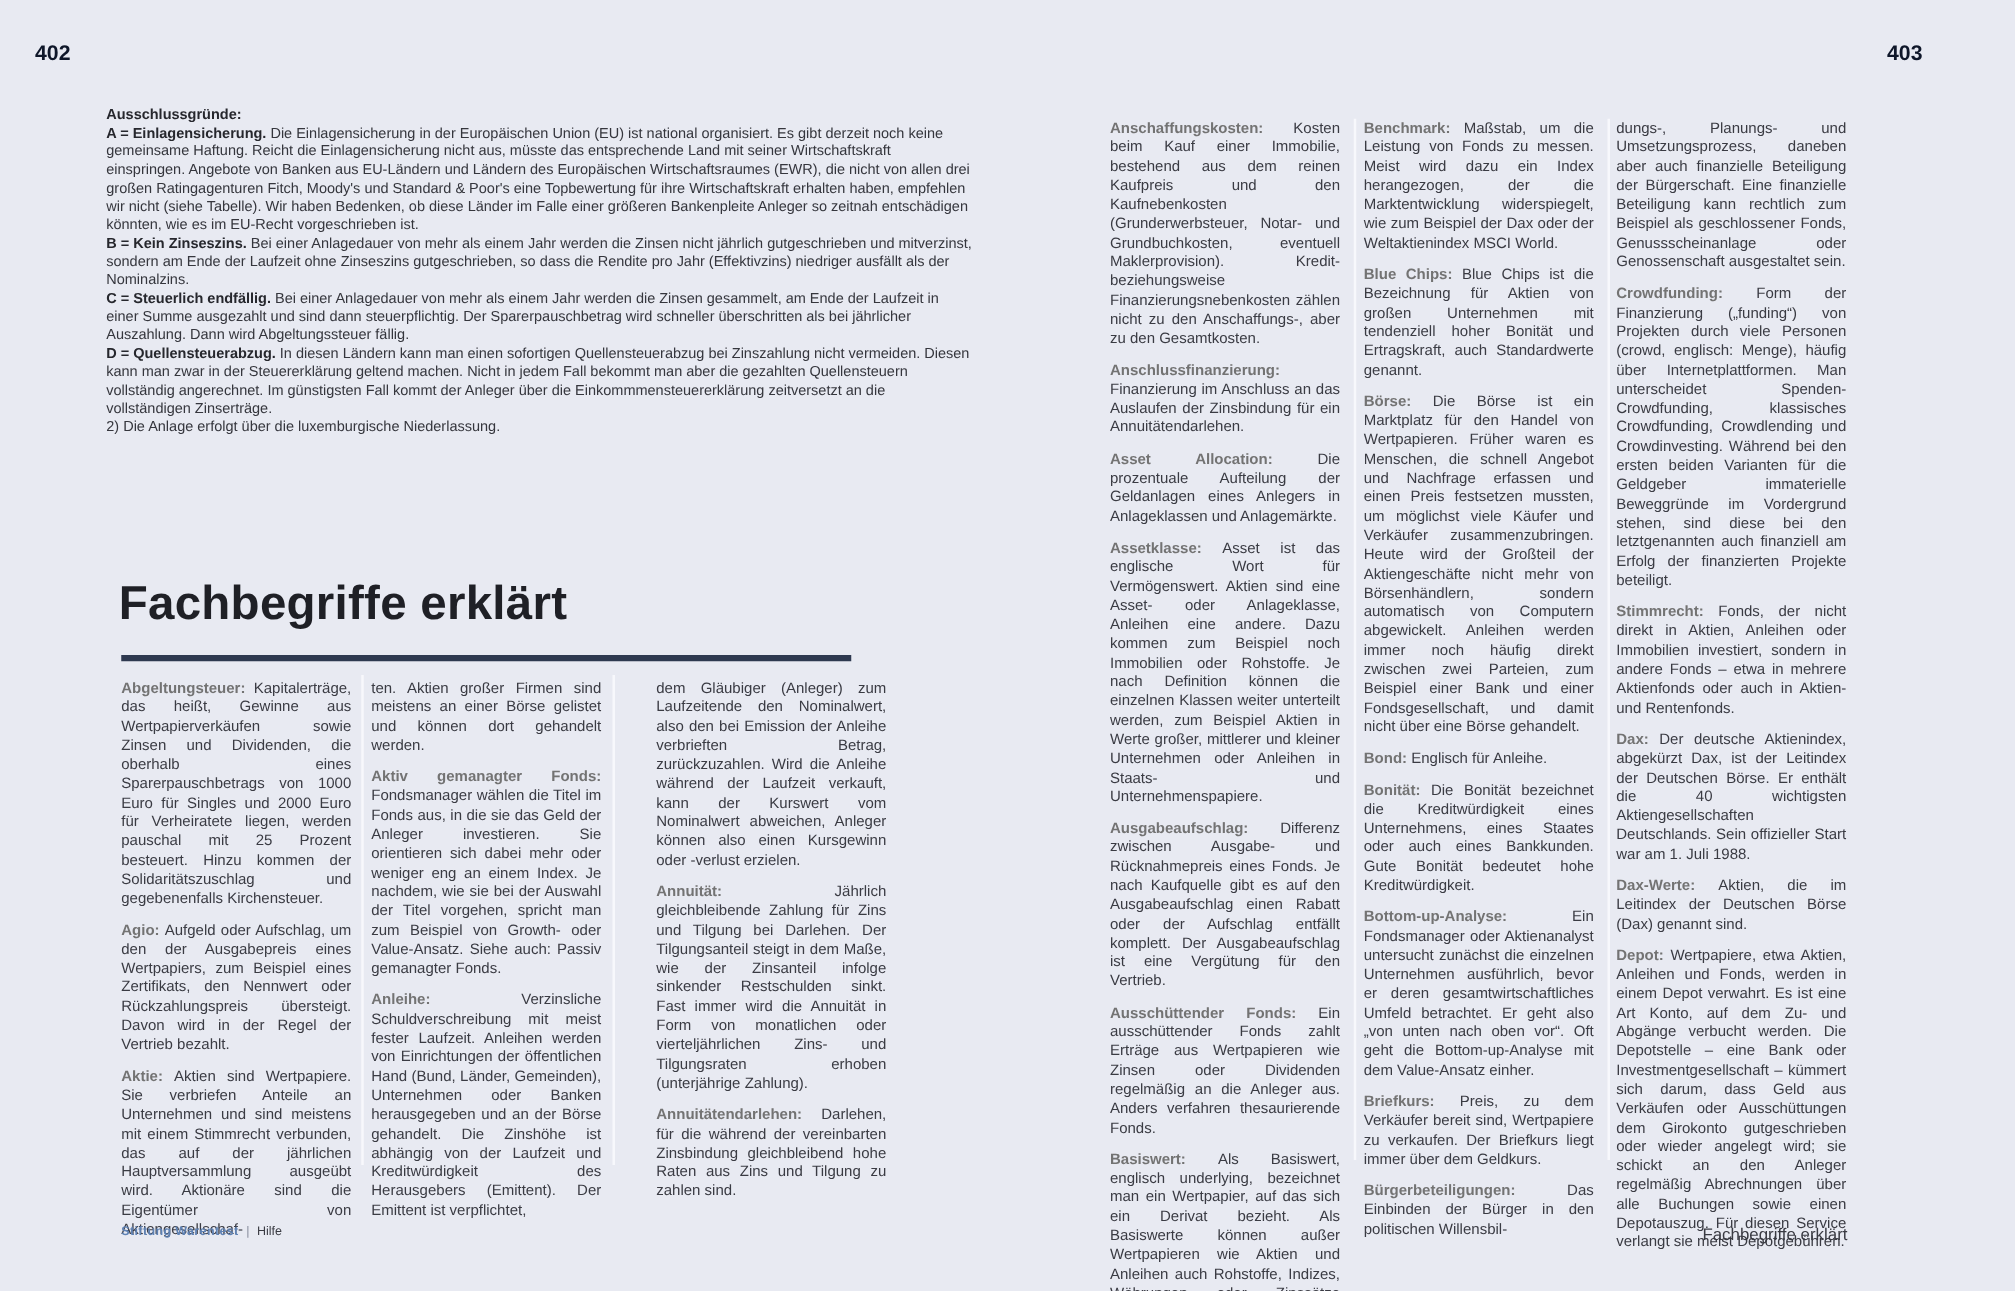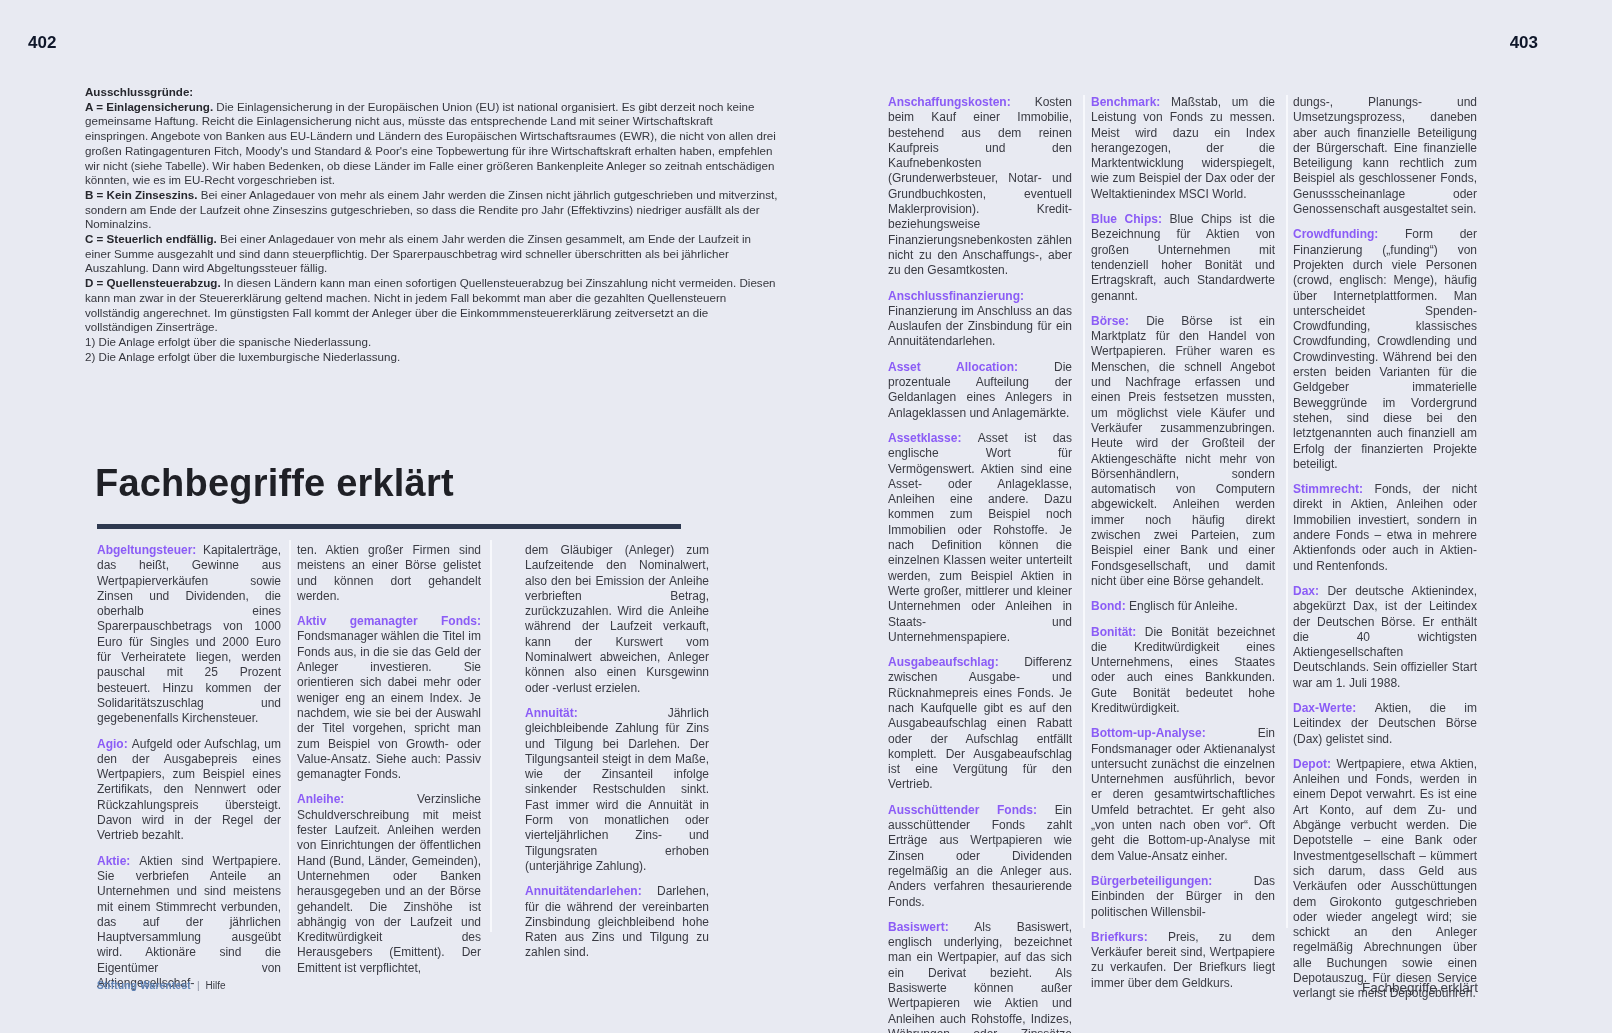--- a/index.html
+++ b/index.html
@@ -53,21 +53,21 @@
   .col {
     position: absolute;
     width: 184px;
     font-size: 12px;
     line-height: 15.3px;
     color: #3a3b43;
     text-align: justify;
     hyphens: auto;
   }
   .col p.entry { margin: 0 0 10px 0; }
-  .term { font-weight: bold; color: #8b5cf6; }
+  .term { font-weight: bold; color: #737373; }
 
   .lc1 { left: 97px;  top: 543px; }
   .lc2 { left: 297px; top: 543px; }
   .lc3 { left: 525px; top: 543px; }
   .rc1 { left: 888px;  top: 95px; }
   .rc2 { left: 1091px; top: 95px; }
   .rc3 { left: 1293px; top: 95px; }
 
   .vline { position: absolute; width: 2px; background: #f7f8fc; }
   .vl1 { left: 289px;  top: 540px; height: 392px; }
@@ -97,21 +97,20 @@
 
   <div class="pageno left">402</div>
   <div class="pageno right">403</div>
 
   <div class="exclusions">
       <p class="exclusion"><span class="lead">Ausschlussgründe: </span></p>
       <p class="exclusion"><span class="lead">A = Einlagensicherung. </span><span>Die Einlagensicherung in der Europäischen Union (EU) ist national organisiert. Es gibt derzeit noch keine gemeinsame Haftung. Reicht die Einlagensicherung nicht aus, müsste das entsprechende Land mit seiner Wirtschaftskraft einspringen. Angebote von Banken aus EU-Ländern und Ländern des Europäischen Wirtschaftsraumes (EWR), die nicht von allen drei großen Ratingagenturen Fitch, Moody's und Standard &amp; Poor's eine Topbewertung für ihre Wirtschaftskraft erhalten haben, empfehlen wir nicht (siehe Tabelle). Wir haben Bedenken, ob diese Länder im Falle einer größeren Bankenpleite Anleger so zeitnah entschädigen könnten, wie es im EU-Recht vorgeschrieben ist.</span></p>
       <p class="exclusion"><span class="lead">B = Kein Zinseszins. </span><span>Bei einer Anlagedauer von mehr als einem Jahr werden die Zinsen nicht jährlich gutgeschrieben und mitverzinst, sondern am Ende der Laufzeit ohne Zinseszins gutgeschrieben, so dass die Rendite pro Jahr (Effektivzins) niedriger ausfällt als der Nominalzins.</span></p>
       <p class="exclusion"><span class="lead">C = Steuerlich endfällig. </span><span>Bei einer Anlagedauer von mehr als einem Jahr werden die Zinsen gesammelt, am Ende der Laufzeit in einer Summe ausgezahlt und sind dann steuerpflichtig. Der Sparerpauschbetrag wird schneller überschritten als bei jährlicher Auszahlung. Dann wird Abgeltungssteuer fällig.</span></p>
       <p class="exclusion"><span class="lead">D = Quellensteuerabzug. </span><span>In diesen Ländern kann man einen sofortigen Quellensteuerabzug bei Zinszahlung nicht vermeiden. Diesen kann man zwar in der Steuererklärung geltend machen. Nicht in jedem Fall bekommt man aber die gezahlten Quellensteuern vollständig angerechnet. Im günstigsten Fall kommt der Anleger über die Einkommmensteuererklärung zeitversetzt an die vollständigen Zinserträge.</span></p>
-      <p class="exclusion"><span>1) Die Anlage erfolgt über die spanische Niederlassung.</span></p>
       <p class="exclusion"><span>2) Die Anlage erfolgt über die luxemburgische Niederlassung.</span></p>
     </div>
 
   <h1 class="heading">Fachbegriffe erklärt</h1>
   <div class="title-rule"></div>
 
   <div class="col lc1">
       <p class="entry"><span class="term">Abgeltungsteuer: </span><span>Kapitalerträge, das heißt, Gewinne aus Wertpapierverkäufen sowie Zinsen und Dividenden, die oberhalb eines Sparerpauschbetrags von 1000 Euro für Singles und 2000 Euro für Verheiratete liegen, werden pauschal mit 25 Prozent besteuert. Hinzu kommen der Solidaritätszuschlag und gegebenenfalls Kirchensteuer.</span></p>
       <p class="entry"><span class="term">Agio: </span><span>Aufgeld oder Aufschlag, um den der Ausgabepreis eines Wertpapiers, zum Beispiel eines Zertifikats, den Nennwert oder Rückzahlungspreis übersteigt. Davon wird in der Regel der Vertrieb bezahlt.</span></p>
       <p class="entry"><span class="term">Aktie: </span><span>Aktien sind Wertpapiere. Sie verbriefen Anteile an Unternehmen und sind meistens mit einem Stimmrecht verbunden, das auf der jährlichen Hauptversammlung ausgeübt wird. Aktionäre sind die Eigentümer von Aktiengesellschaf-</span></p>
@@ -136,29 +135,29 @@
       <p class="entry"><span class="term">Ausschüttender Fonds: </span><span>Ein ausschüttender Fonds zahlt Erträge aus Wertpapieren wie Zinsen oder Dividenden regelmäßig an die Anleger aus. Anders verfahren thesaurierende Fonds.</span></p>
       <p class="entry"><span class="term">Basiswert: </span><span>Als Basiswert, englisch underlying, bezeichnet man ein Wertpapier, auf das sich ein Derivat bezieht. Als Basiswerte können außer Wertpapieren wie Aktien und Anleihen auch Rohstoffe, Indizes, Währungen oder Zinssätze dienen.</span></p>
     </div>
   <div class="col rc2">
       <p class="entry"><span class="term">Benchmark: </span><span>Maßstab, um die Leistung von Fonds zu messen. Meist wird dazu ein Index herangezogen, der die Marktentwicklung widerspiegelt, wie zum Beispiel der Dax oder der Weltaktienindex MSCI World.</span></p>
       <p class="entry"><span class="term">Blue Chips: </span><span>Blue Chips ist die Bezeichnung für Aktien von großen Unternehmen mit tendenziell hoher Bonität und Ertragskraft, auch Standardwerte genannt.</span></p>
       <p class="entry"><span class="term">Börse: </span><span>Die Börse ist ein Marktplatz für den Handel von Wertpapieren. Früher waren es Menschen, die schnell Angebot und Nachfrage erfassen und einen Preis festsetzen mussten, um möglichst viele Käufer und Verkäufer zusammenzubringen. Heute wird der Großteil der Aktiengeschäfte nicht mehr von Börsenhändlern, sondern automatisch von Computern abgewickelt. Anleihen werden immer noch häufig direkt zwischen zwei Parteien, zum Beispiel einer Bank und einer Fondsgesellschaft, und damit nicht über eine Börse gehandelt.</span></p>
       <p class="entry"><span class="term">Bond: </span><span>Englisch für Anleihe.</span></p>
       <p class="entry"><span class="term">Bonität: </span><span>Die Bonität bezeichnet die Kreditwürdigkeit eines Unternehmens, eines Staates oder auch eines Bankkunden. Gute Bonität bedeutet hohe Kreditwürdigkeit.</span></p>
       <p class="entry"><span class="term">Bottom-up-Analyse: </span><span>Ein Fondsmanager oder Aktienanalyst untersucht zunächst die einzelnen Unternehmen ausführlich, bevor er deren gesamtwirtschaftliches Umfeld betrachtet. Er geht also „von unten nach oben vor“. Oft geht die Bottom-up-Analyse mit dem Value-Ansatz einher.</span></p>
+      <p class="entry"><span class="term">Briefkurs: </span><span>Preis, zu dem Verkäufer bereit sind, Wertpapiere zu verkaufen. Der Briefkurs liegt immer über dem Geldkurs.</span></p>
       <p class="entry"><span class="term">Bürgerbeteiligungen: </span><span>Das Einbinden der Bürger in den politischen Willensbil-</span></p>
-      <p class="entry"><span class="term">Briefkurs: </span><span>Preis, zu dem Verkäufer bereit sind, Wertpapiere zu verkaufen. Der Briefkurs liegt immer über dem Geldkurs.</span></p>
     </div>
   <div class="col rc3">
       <p class="entry"><span>dungs-, Planungs- und Umsetzungsprozess, daneben aber auch finanzielle Beteiligung der Bürgerschaft. Eine finanzielle Beteiligung kann rechtlich zum Beispiel als geschlossener Fonds, Genussscheinanlage oder Genossenschaft ausgestaltet sein.</span></p>
       <p class="entry"><span class="term">Crowdfunding: </span><span>Form der Finanzierung („funding“) von Projekten durch viele Personen (crowd, englisch: Menge), häufig über Internetplattformen. Man unterscheidet Spenden-Crowdfunding, klassisches Crowdfunding, Crowdlending und Crowdinvesting. Während bei den ersten beiden Varianten für die Geldgeber immaterielle Beweggründe im Vordergrund stehen, sind diese bei den letztgenannten auch finanziell am Erfolg der finanzierten Projekte beteiligt.</span></p>
       <p class="entry"><span class="term">Stimmrecht: </span><span>Fonds, der nicht direkt in Aktien, Anleihen oder Immobilien investiert, sondern in andere Fonds – etwa in mehrere Aktienfonds oder auch in Aktien- und Rentenfonds.</span></p>
       <p class="entry"><span class="term">Dax: </span><span>Der deutsche Aktienindex, abgekürzt Dax, ist der Leitindex der Deutschen Börse. Er enthält die 40 wichtigsten Aktiengesellschaften Deutschlands. Sein offizieller Start war am 1. Juli 1988.</span></p>
-      <p class="entry"><span class="term">Dax-Werte: </span><span>Aktien, die im Leitindex der Deutschen Börse (Dax) gelistet sind.</span></p>
+      <p class="entry"><span class="term">Dax-Werte: </span><span>Aktien, die im Leitindex der Deutschen Börse (Dax) genannt sind.</span></p>
       <p class="entry"><span class="term">Depot: </span><span>Wertpapiere, etwa Aktien, Anleihen und Fonds, werden in einem Depot verwahrt. Es ist eine Art Konto, auf dem Zu- und Abgänge verbucht werden. Die Depotstelle – eine Bank oder Investmentgesellschaft – kümmert sich darum, dass Geld aus Verkäufen oder Ausschüttungen dem Girokonto gutgeschrieben oder wieder angelegt wird; sie schickt an den Anleger regelmäßig Abrechnungen über alle Buchungen sowie einen Depotauszug. Für diesen Service verlangt sie meist Depotgebühren.</span></p>
     </div>
 
   <div class="vline vl1"></div>
   <div class="vline vl2"></div>
   <div class="vline vl3"></div>
   <div class="vline vl4"></div>
 
   <div class="footer-left">
     <span class="brand">Stiftung Warentest</span><span class="sep">|</span><span class="section">Hilfe</span>

